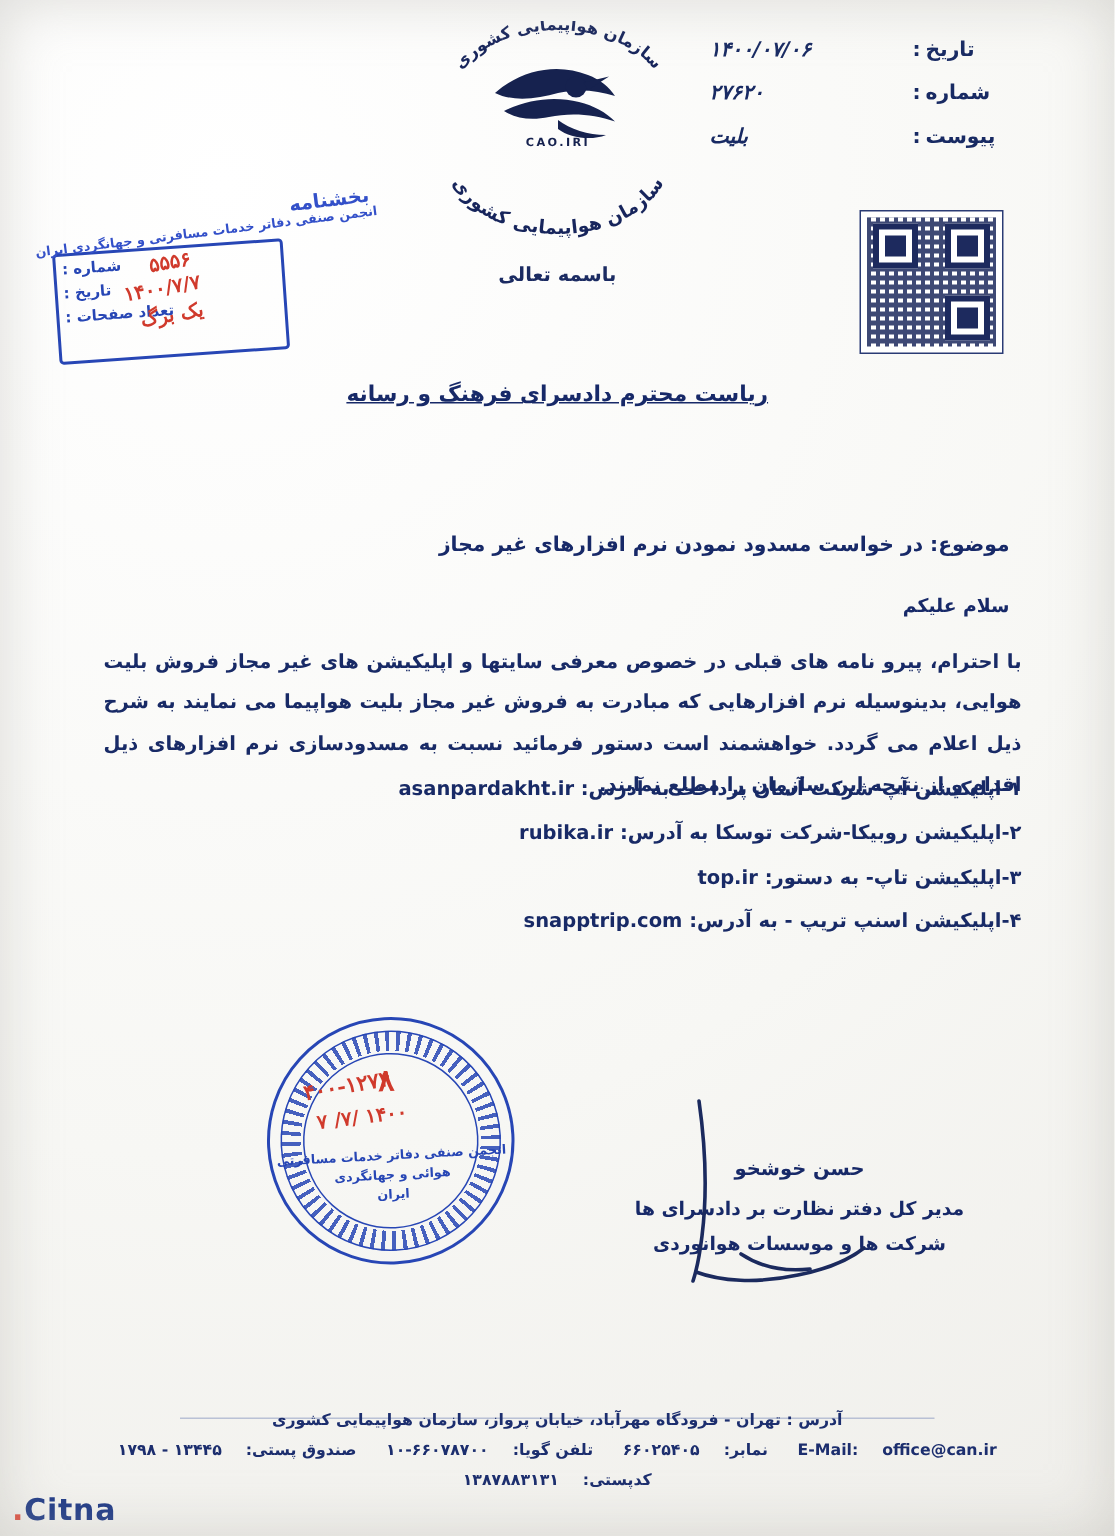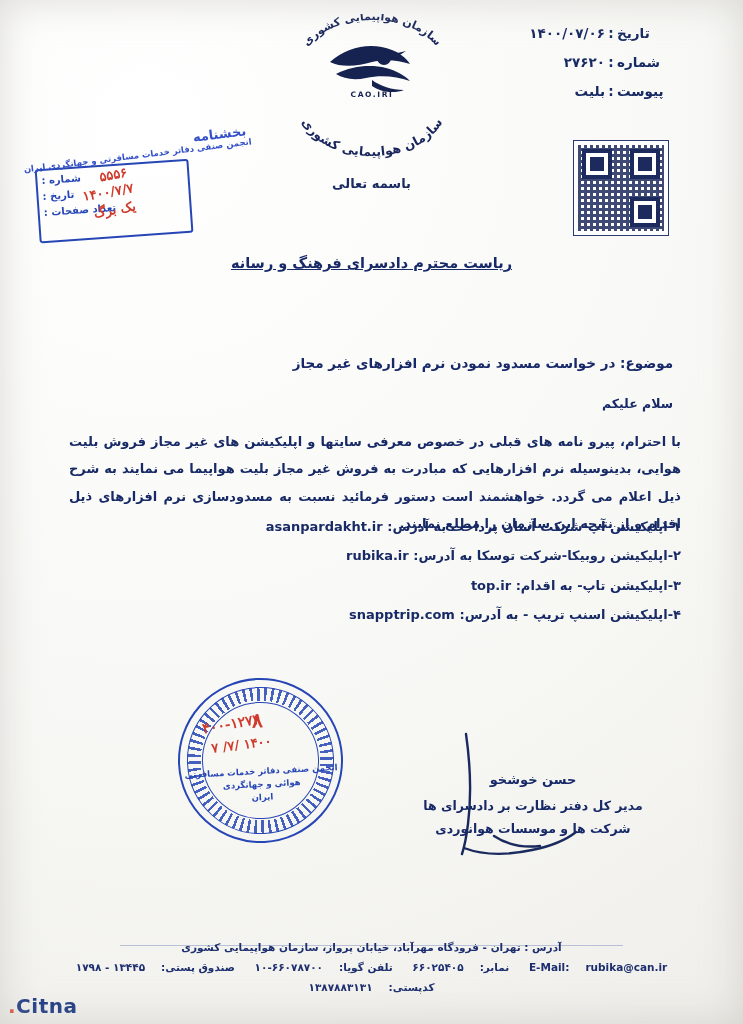--- a/index.html
+++ b/index.html
@@ -53,23 +53,24 @@
   }
   .field-label {
     width: 56px;
     text-align: left;
     font-weight: 700;
     letter-spacing: .5px;
   }
   .field-colon { width: 12px; text-align:center; font-weight:700;}
   .field-value {
     flex: 1;
-    text-align: right;
+    text-align: left;
     font-weight: 700;
     letter-spacing: 1px;
+    font-style: italic;
   }
 
   
   #logo-block {
     position: absolute;
     top: 14px;
     left: 50%;
     transform: translateX(-50%);
     width: 170px;
     height: 145px;
@@ -454,21 +455,21 @@
   <div id="app-list">
     <div class="li">
       <span>۱-</span><span>اپلیکیشن آپ-شرکت آسان پرداخت به آدرس:</span>
       <span class="url">asanpardakht.ir</span>
     </div>
     <div class="li">
       <span>۲-</span><span>اپلیکیشن روبیکا-شرکت توسکا به آدرس:</span>
       <span class="url">rubika.ir</span>
     </div>
     <div class="li">
-      <span>۳-</span><span>اپلیکیشن تاپ- به اقدام:</span>
+      <span>۳-</span><span>اپلیکیشن تاپ- به دستور:</span>
       <span class="url">top.ir</span>
     </div>
     <div class="li">
       <span>۴-</span><span>اپلیکیشن اسنپ تریپ - به آدرس:</span>
       <span class="url">snapptrip.com</span>
     </div>
   </div>
 
   <div id="stamp-round">
     <div class="ring"></div>
@@ -493,21 +494,21 @@
     </svg>
     <div id="sig-name">حسن خوشخو</div>
     <div>مدیر کل دفتر نظارت بر دادسرای ها</div>
     <div>شرکت ها و موسسات هوانوردی</div>
   </div>
 
   <div id="footer-rule"></div>
   <div id="footer">
     <div class="fline1">آدرس : تهران - فرودگاه مهرآباد، خیابان پرواز، سازمان هواپیمایی کشوری</div>
     <div class="fline2">
-      <span>E-Mail:</span><span>rubika@can.ir</span>
+      <span>E-Mail:</span><span>office@can.ir</span>
       <span>نمابر:</span><span>۶۶۰۲۵۴۰۵</span>
       <span>تلفن گویا:</span><span>۶۶۰۷۸۷۰۰-۱۰</span>
       <span>صندوق پستی:</span><span>۱۳۴۴۵ - ۱۷۹۸</span>
       <span>کدپستی:</span><span>۱۳۸۷۸۸۳۱۳۱</span>
     </div>
   </div>
 
   <div id="watermark">
     <span>Citna</span><span class="dot">.</span>
   </div>

